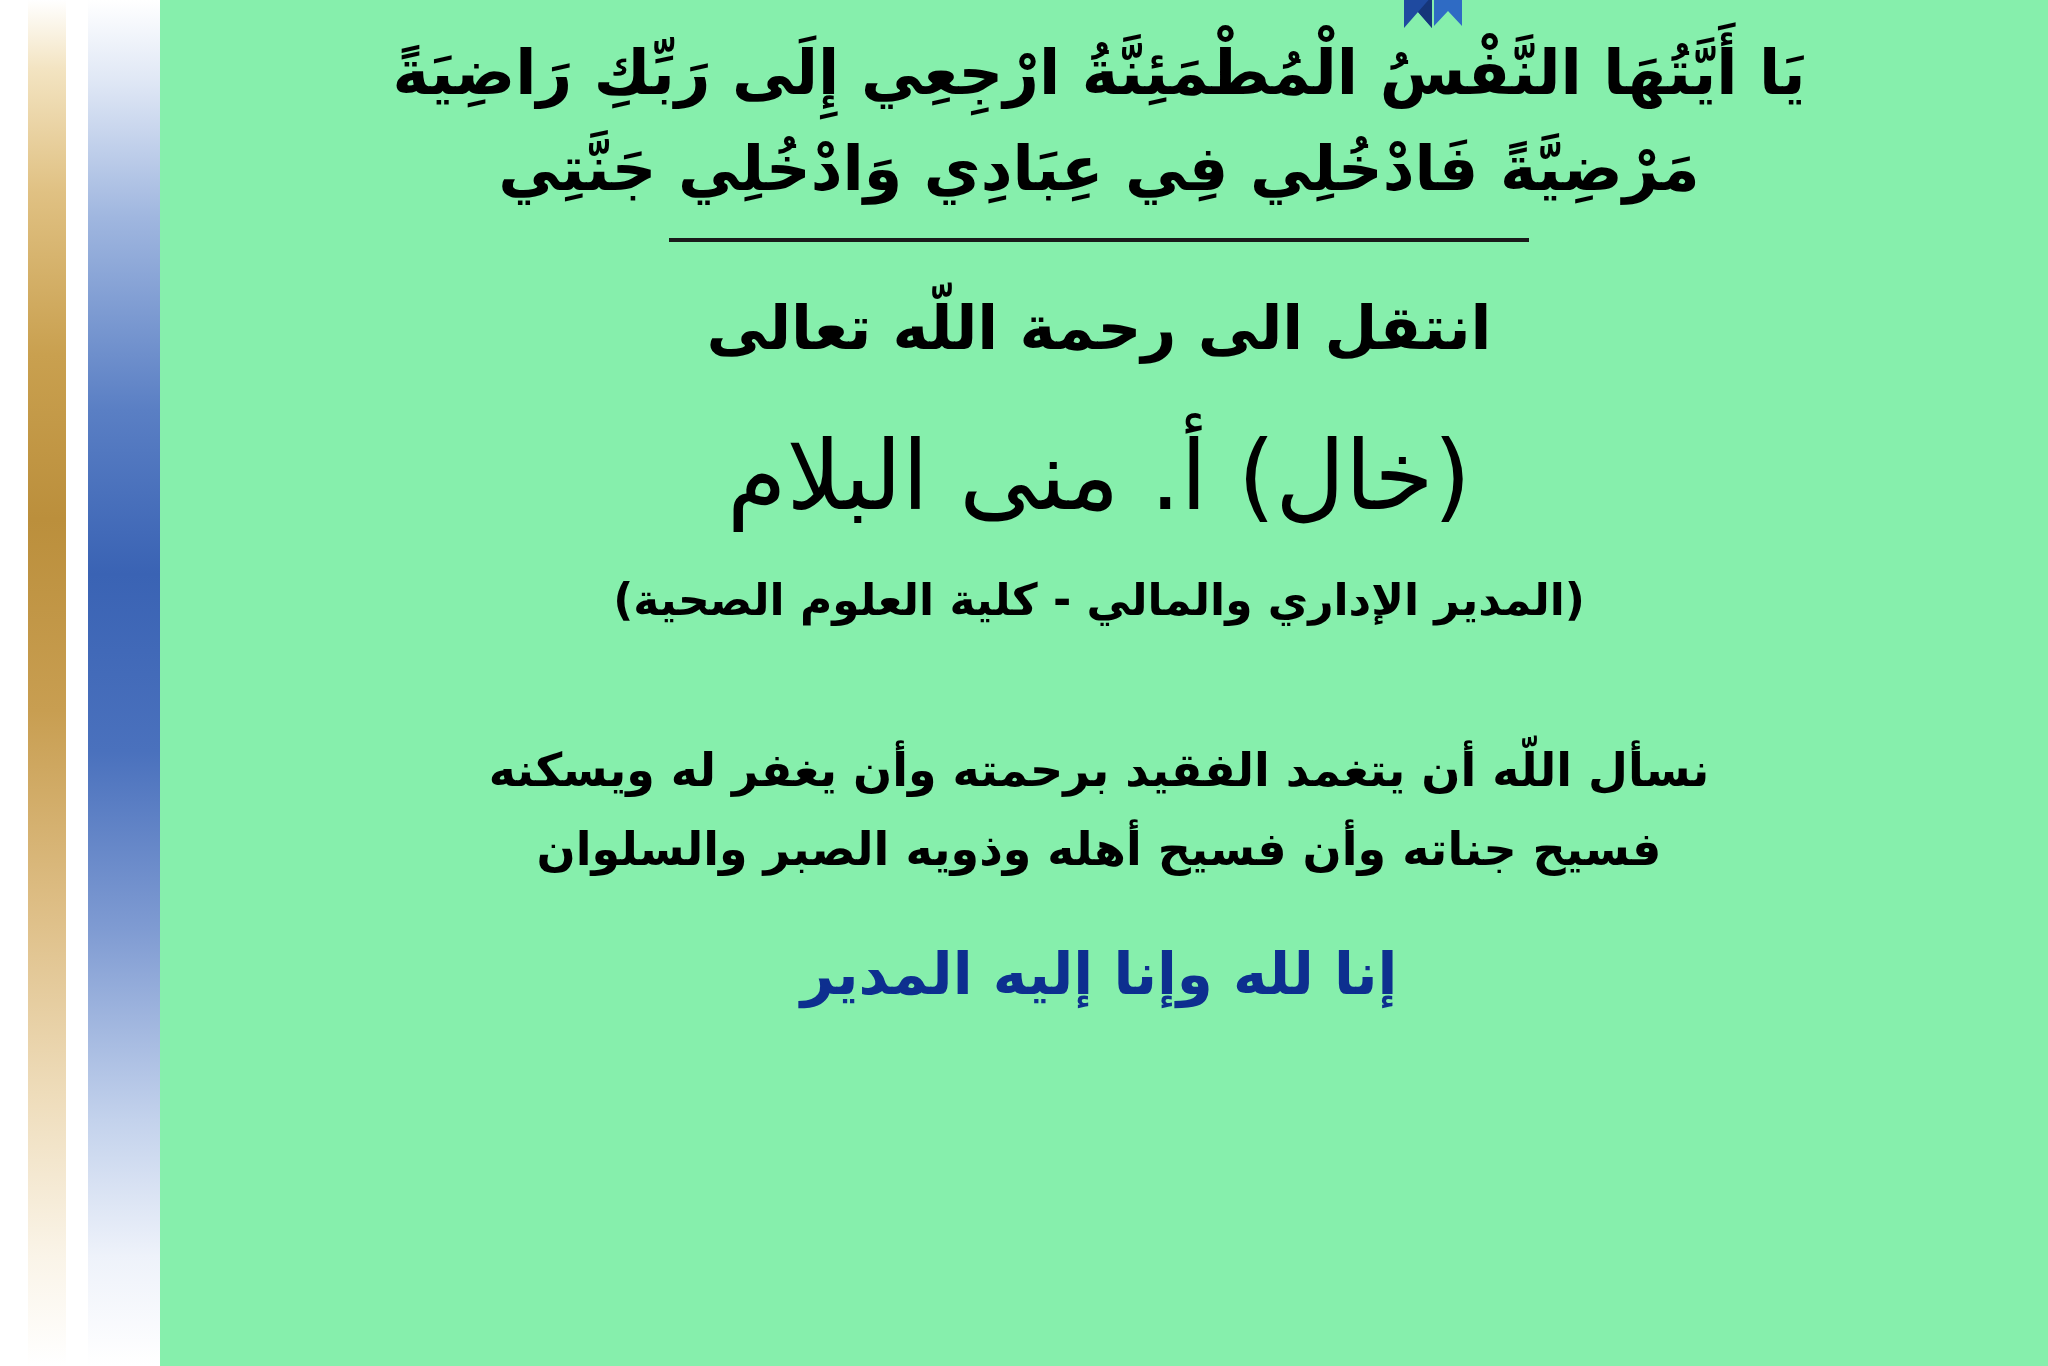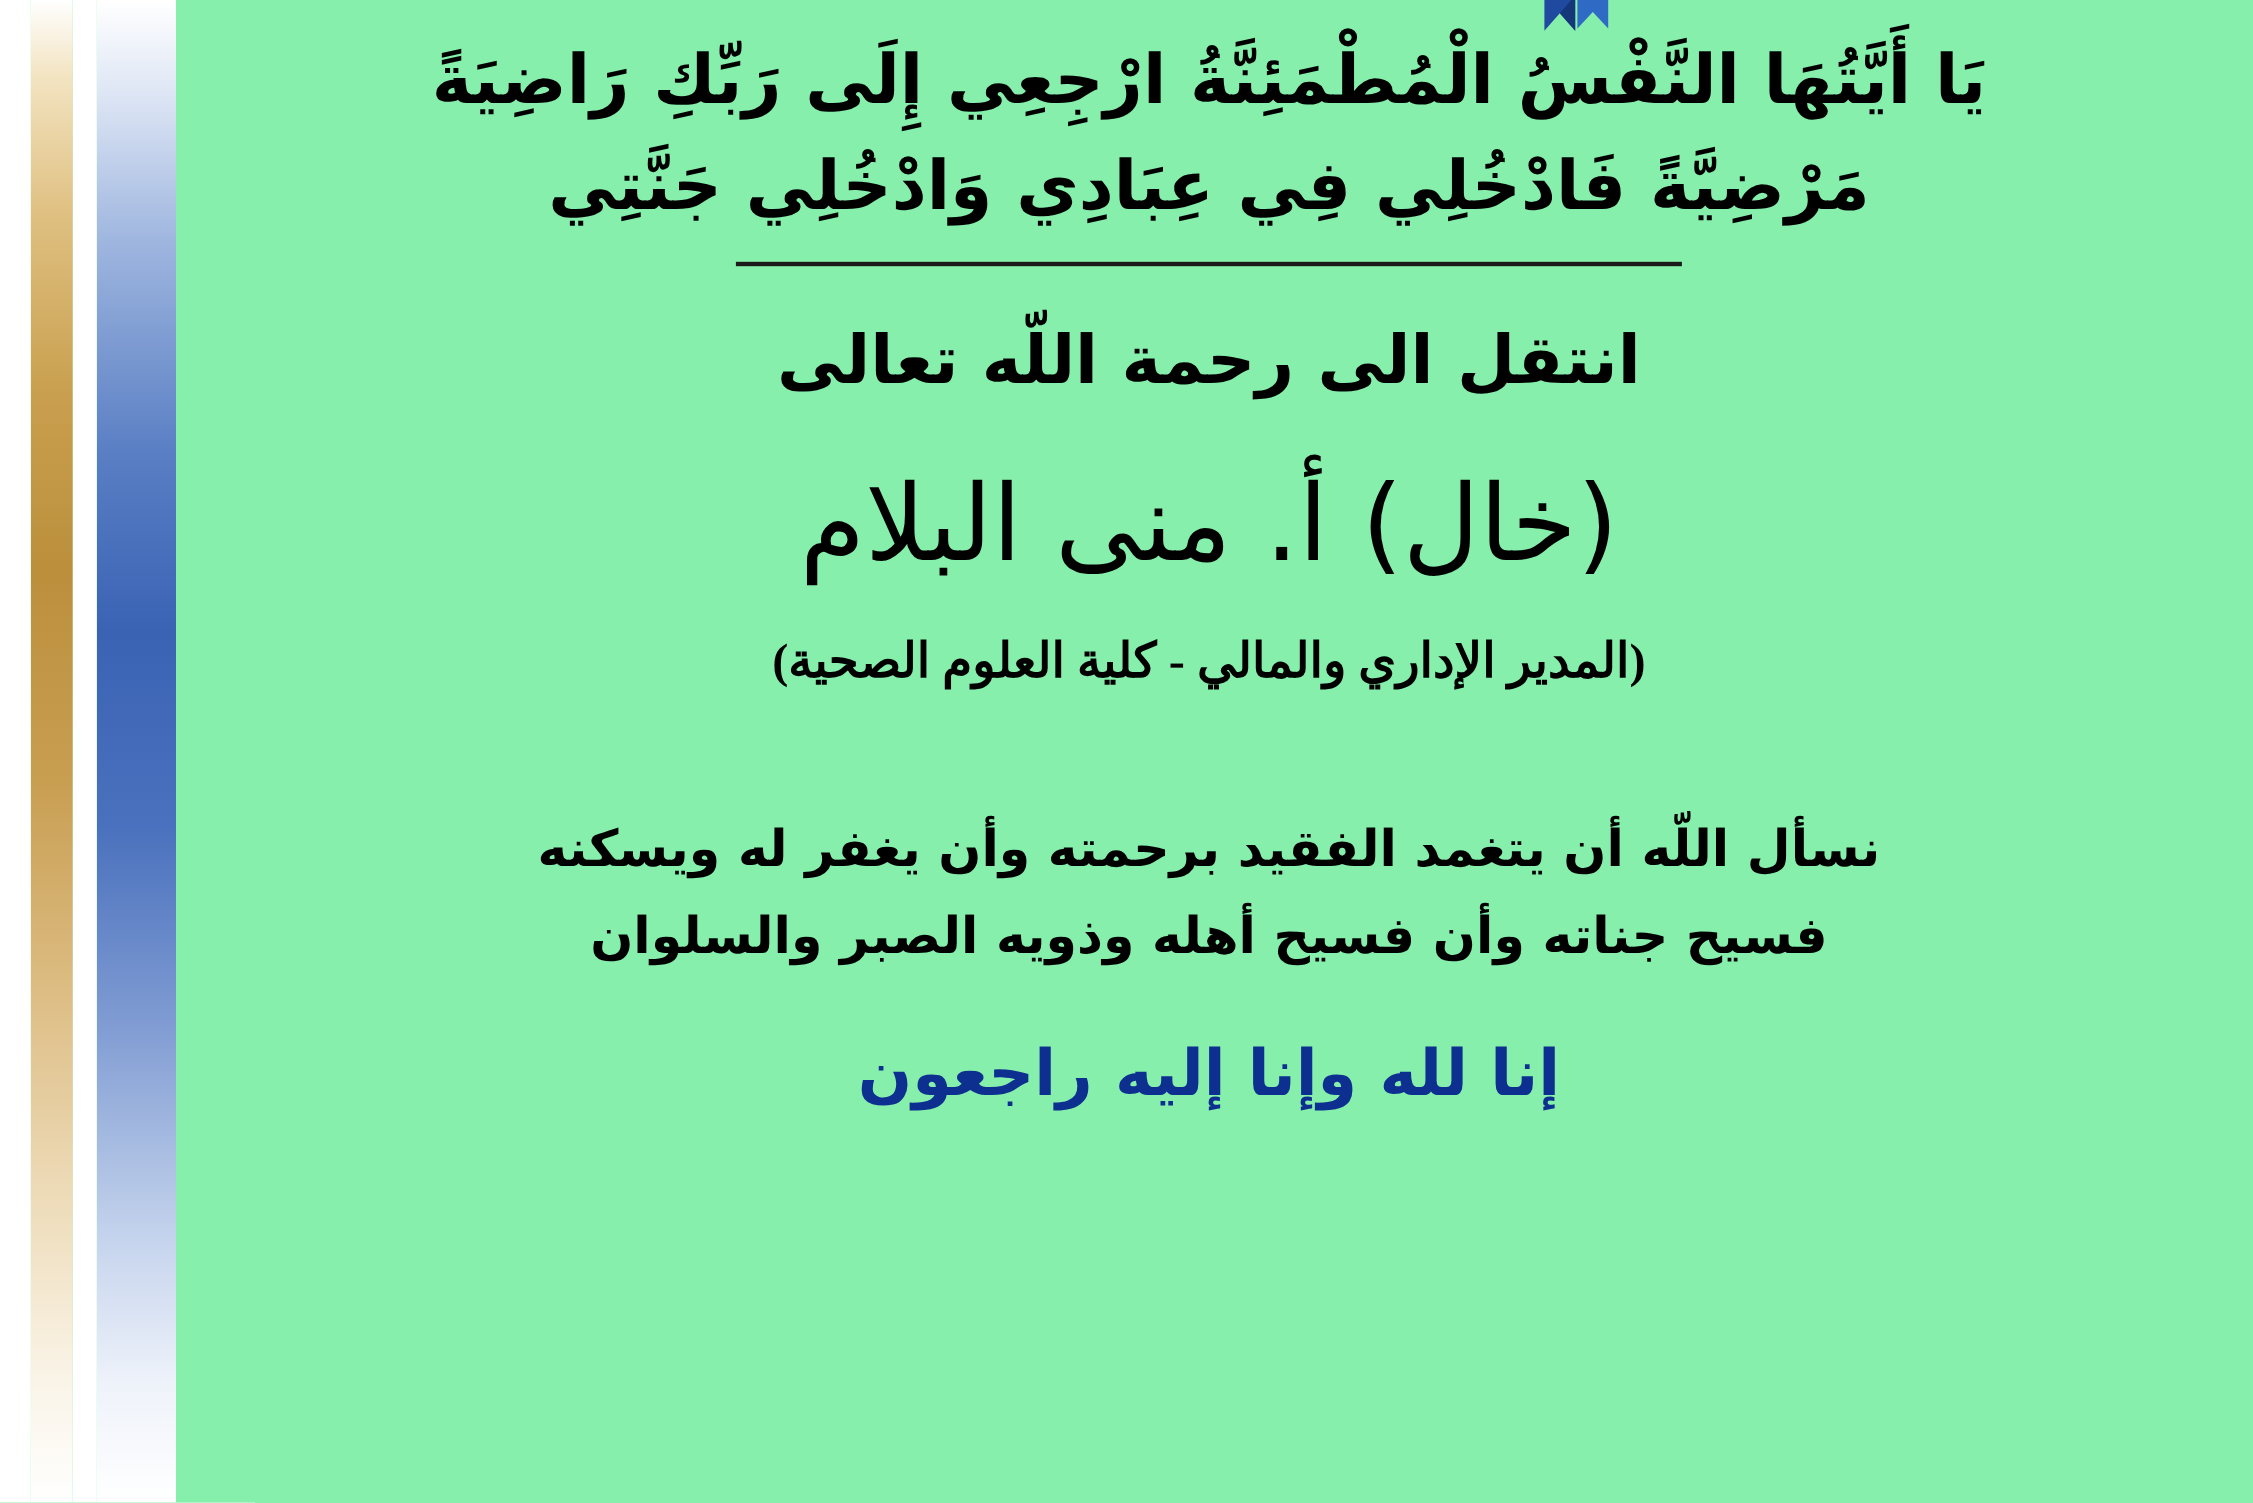--- a/index.html
+++ b/index.html
@@ -127,21 +127,20 @@
     font-size: 96px;
     line-height: 1.2;
     margin: 56px auto 0 auto;
     letter-spacing: 0px;
   }
 
   .title-line {
     font-weight: bold;
     font-size: 44px;
     margin: 40px auto 0 auto;
-    font-family: Liberation Serif, serif;
   }
 
   .dua {
     font-weight: bold;
     font-size: 46px;
     line-height: 1.55;
     margin: 110px auto 0 auto;
     max-width: 1620px;
   }
 
@@ -183,16 +182,16 @@
 
     <div class="intro">انتقل الى رحمة اللّه تعالى</div>
 
     <div class="deceased-name">(خال) أ. منى البلام</div>
 
     <div class="title-line">(المدير الإداري والمالي - كلية العلوم الصحية)</div>
 
     <div class="dua">نسأل اللّه أن يتغمد الفقيد برحمته وأن يغفر له ويسكنه</div>
     <div class="dua" style="margin-top:8px;">فسيح جناته وأن فسيح أهله وذويه الصبر والسلوان</div>
 
-    <div class="closing">إنا لله وإنا إليه راجعون</div>
+    <div class="closing">إنا لله وإنا إليه المدير</div>
 
   </div>
 </div>
 
 </body></html>

